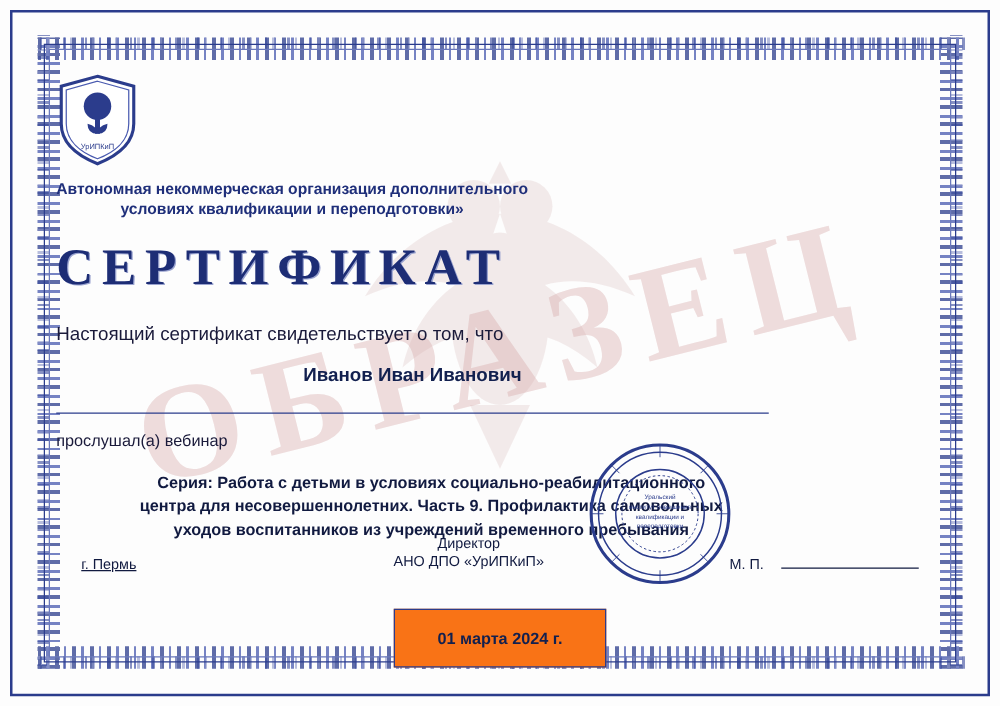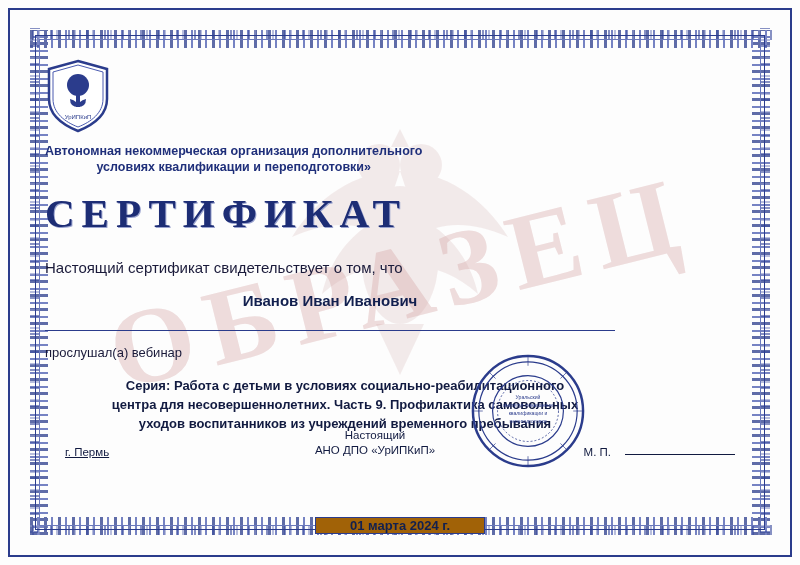--- a/index.html
+++ b/index.html
@@ -212,23 +212,23 @@
     font-size: 10.5px;
     color: #555a6e;
   }
 
   
   .date-box {
     position: absolute;
     left: 50%;
     transform: translateX(-50%);
     bottom: -14px;
-    background: #a16207;
+    background: #f97316;
     border: 1px solid #2b3c8c;
-    padding: 0 34px;
+    padding: 15px 34px;
     font-size: 13px;
     font-weight: bold;
     color: #12204f;
   }
 </style>
 </head>
 <body>
 
 <div class="certificate">
 
@@ -307,21 +307,21 @@
         <text x="60" y="48">Уральский</text>
         <text x="60" y="56">институт повышения</text>
         <text x="60" y="64">квалификации и</text>
         <text x="60" y="72">переподготовки</text>
       </g>
     </svg>
 
     <div class="sign-row">
       <div class="sign-city">г. Пермь</div>
       <div class="sign-mid">
-        <div>Настоящий</div>
+        <div>Директор</div>
         <div>АНО ДПО «УрИПКиП»</div>
       </div>
       <div class="sign-mp">
         <span>М. П.</span>
         <span class="sign-line"></span>
       </div>
     </div>
 
 
     <div class="date-box">01 марта 2024 г.</div>

